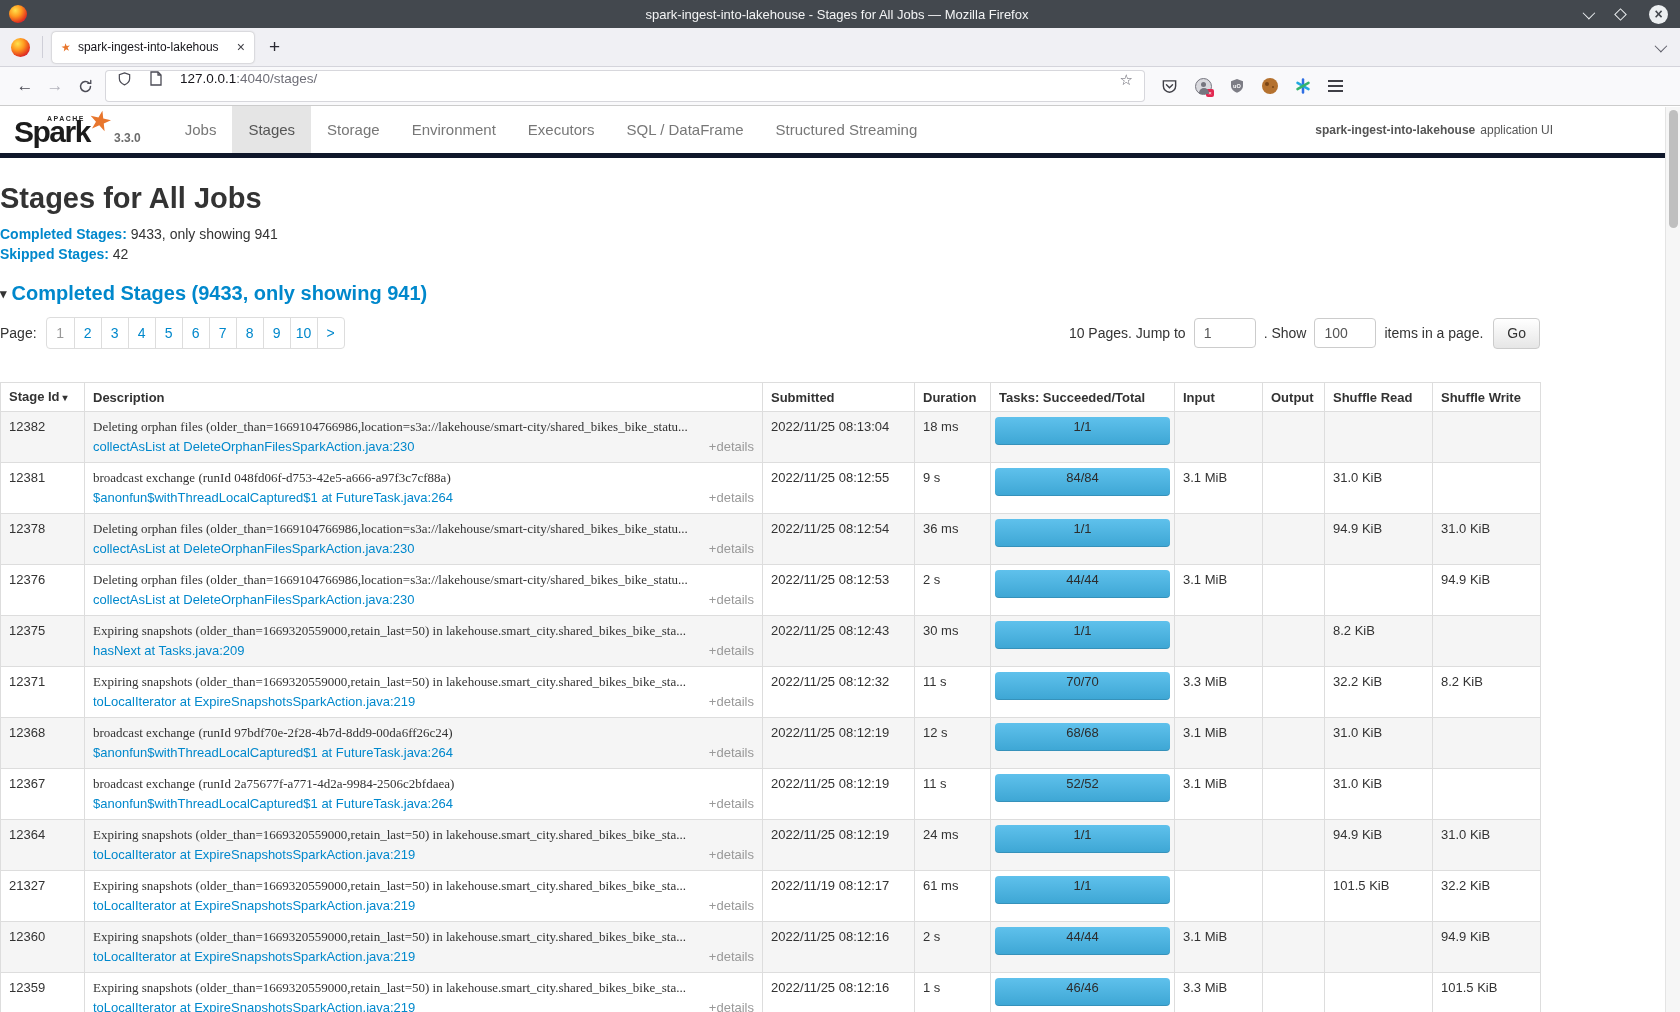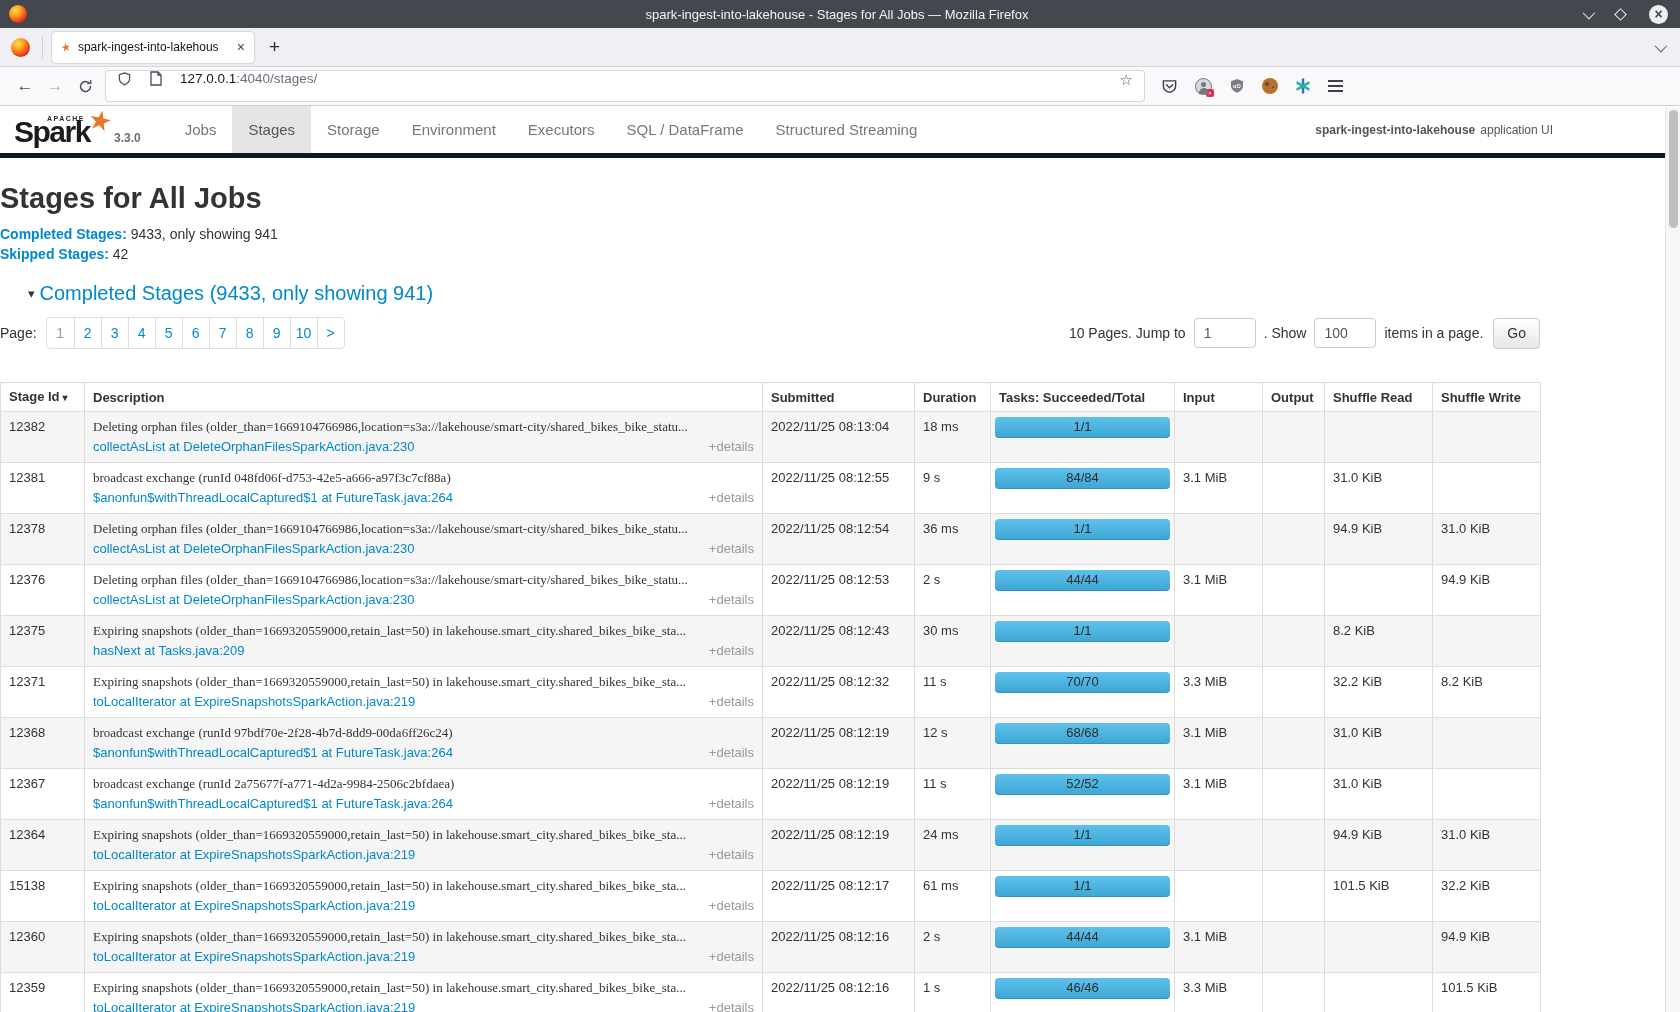--- a/index.html
+++ b/index.html
@@ -62,21 +62,21 @@
   .nav-item.active { background:#e5e5e5; color:#555; }
   .app-label { position:absolute; right:127px; top:0; height:100%; display:flex; align-items:center; font-size:12px; color:#555; gap:5px; }
   .app-label b { color:#555; }
 
   
   .content { }
   .page-title { margin-top:24px; font-size:29px; font-weight:bold; color:#333; line-height:32px; }
   .summary { margin-top:10px; }
   .summary-line { font-size:14px; line-height:20px; color:#333; }
   .sum-link { color:#0088cc; font-weight:bold; text-decoration:none; }
-  .section-h { margin-top:17px; font-size:20px; font-weight:normal; color:#0088cc; line-height:24px;margin-left:28px; }
+  .section-h { margin-top:17px; font-size:20px; font-weight:bold; color:#0088cc; line-height:24px; }
   .collapse-arrow { color:#333; font-size:13px; margin-right:5px; vertical-align:2px; }
 
   .pagination-row { margin-top:11px; width:1540px; display:flex; align-items:center; height:32px; }
   .page-label { font-size:14px; color:#333; margin-right:9px; }
   .page-group { display:flex; border:1px solid #ddd; border-radius:4px; overflow:hidden; background:#fff; }
   .page-btn { min-width:27px; padding:0 1px; height:30px; line-height:30px; text-align:center; font-size:14px; color:#0088cc; border-left:1px solid #ddd; cursor:pointer; }
   .page-btn:first-child { border-left:none; }
   .page-btn.current { color:#999; }
   .pager-right { margin-left:auto; display:flex; align-items:center; font-size:14px; color:#333; }
   .jump-input { width:62px; height:30px; border:1px solid #ccc; border-radius:4px; padding:0 9px; font-size:14px; color:#555; margin:0 8px; font-family:"Liberation Sans",sans-serif; }
@@ -87,21 +87,21 @@
   table.stages { margin-top:33px; border-collapse:collapse; table-layout:fixed; width:1540px; font-size:13px; color:#333; }
   .stages th { border:1px solid #ddd; padding:5px 8px; text-align:left; font-weight:bold; line-height:17px; white-space:nowrap; overflow:hidden; }
   .stages td { border:1px solid #ddd; padding:5px 8px; vertical-align:top; line-height:20px; white-space:nowrap; overflow:hidden; }
   .stages tbody tr:nth-child(odd) { background:#f5f5f5; }
   .sort-arrow { font-size:10px; margin-left:3px; color:#333; }
   .desc-line { line-height:20px; white-space:nowrap; overflow:hidden;font-family:Liberation Serif, serif; }
   .desc-sub { display:flex; justify-content:space-between; line-height:20px; }
   .desc-link { color:#0088cc; text-decoration:none; white-space:nowrap; overflow:hidden; }
   .details-toggle { color:#999; margin-left:10px; cursor:pointer; }
   .tasks-cell { padding:5px 4px 5px 4px !important; }
-  .task-bar { height:21px; border-radius:4px; background:linear-gradient(#5fc1ec,#3da6d4); text-align:center; line-height:20px; color:#2c2c2c; box-shadow:inset 0 -1px 0 rgba(0,0,0,.12); }
+  .task-bar { height:28px; border-radius:4px; background:linear-gradient(#5fc1ec,#3da6d4); text-align:center; line-height:20px; color:#2c2c2c; box-shadow:inset 0 -1px 0 rgba(0,0,0,.12); }
 
   
   .scrollbar { position:absolute; top:107px; right:0; bottom:0; width:15px; background:#f6f6f6; border-left:1px solid #e4e4e4; }
   .scroll-thumb { position:absolute; top:3px; left:2.5px; width:9px; height:118px; background:#bfbfbf; border-radius:5px; }
 
   svg { display:block; }
 </style>
 </head>
 <body>
 
@@ -439,29 +439,29 @@
           <td>24 ms</td>
           <td class="tasks-cell">
             <div class="task-bar">1/1</div>
           </td>
           <td></td>
           <td></td>
           <td>94.9 KiB</td>
           <td>31.0 KiB</td>
         </tr>
         <tr>
-          <td>15138</td>
+          <td>21327</td>
           <td>
             <div class="desc-line">Expiring snapshots (older_than=1669320559000,retain_last=50) in lakehouse.smart_city.shared_bikes_bike_sta...</div>
             <div class="desc-sub">
               <a class="desc-link" href="#">toLocalIterator at ExpireSnapshotsSparkAction.java:219</a>
               <span class="details-toggle">+details</span>
             </div>
           </td>
-          <td>2022/11/25 08:12:17</td>
+          <td>2022/11/19 08:12:17</td>
           <td>61 ms</td>
           <td class="tasks-cell">
             <div class="task-bar">1/1</div>
           </td>
           <td></td>
           <td></td>
           <td>101.5 KiB</td>
           <td>32.2 KiB</td>
         </tr>
         <tr>

